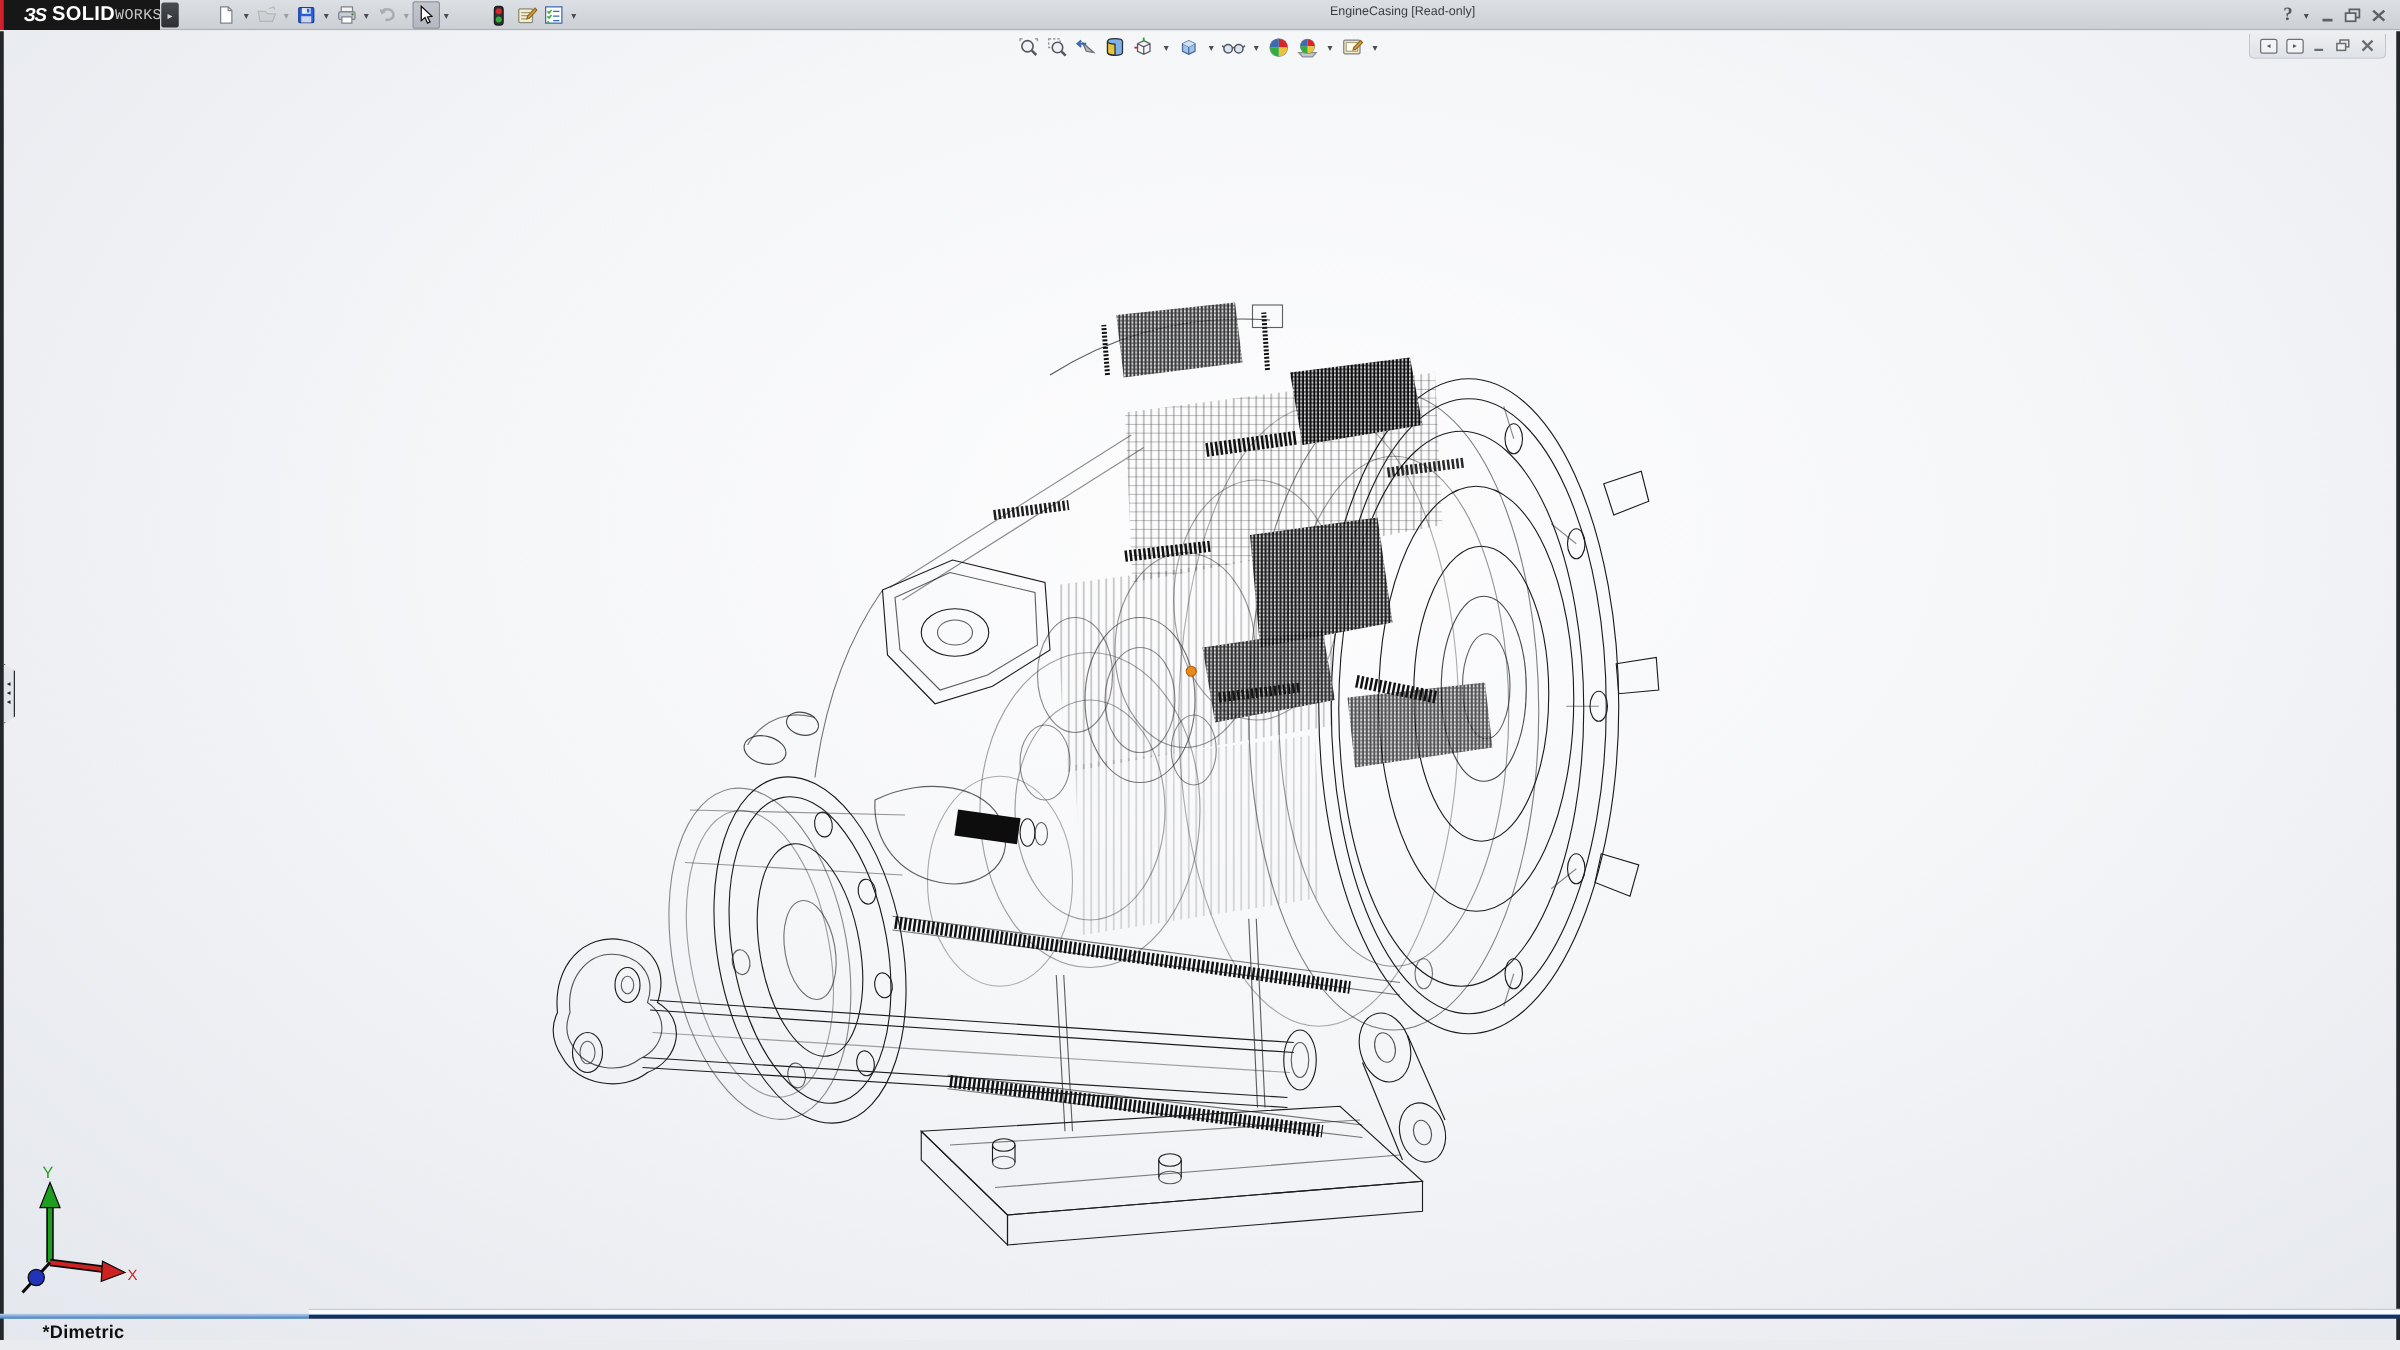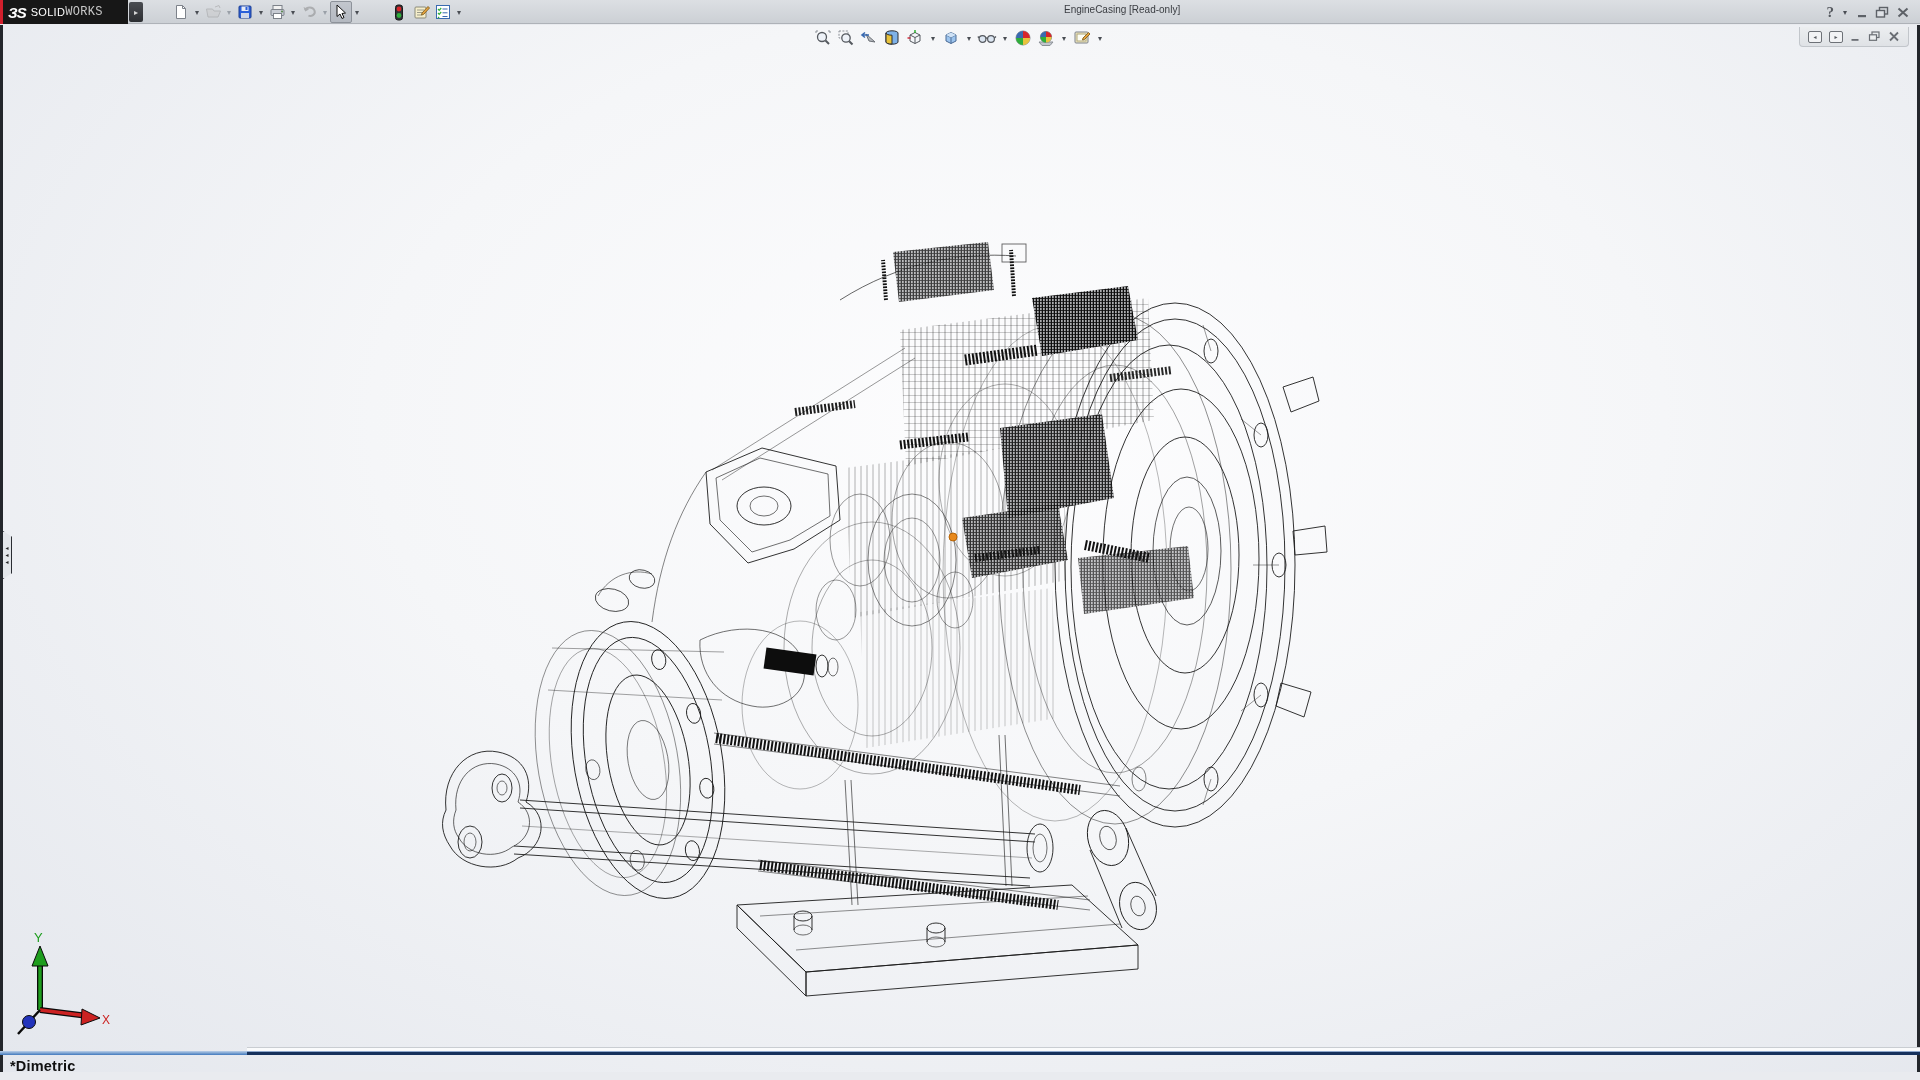--- a/index.html
+++ b/index.html
@@ -3,24 +3,24 @@
 <meta charset="utf-8">
 <style>
   * { margin:0; padding:0; box-sizing:border-box; }
   html,body { width:1920px; height:1080px; overflow:hidden;
     font-family:"Liberation Sans","DejaVu Sans",sans-serif; background:#e9ebef; }
 
   
   .titlebar { position:absolute; left:0; top:0; width:1920px; height:24px;
     background:linear-gradient(#dcdfe3,#ccd0d5); border-bottom:1px solid #aeb2b8; z-index:40; }
   .logo-block { position:absolute; left:0; top:0; width:128px; height:24px;
-    background:#171717; display:flex; align-items:center; padding-left:8px; }
+    background:#171717; display:flex; align-items:center; padding-left:19px; }
   .logo-red { position:absolute; left:0; top:0; width:3px; height:24px; background:#d21f2c; }
   .logo-mark { color:#fff; font-style:italic; font-weight:700; font-size:15px; letter-spacing:-1px; margin-right:5px; }
-  .logo-bold { color:#fff; font-weight:400; font-size:11px; letter-spacing:.3px; }
+  .logo-bold { color:#fff; font-weight:700; font-size:16px; letter-spacing:.3px; }
   .logo-light { color:#c8c8c8; font-weight:400; font-size:12px; letter-spacing:.3px;font-family:Liberation Mono, monospace; }
   .menu-arrow-tab { position:absolute; left:129px; top:2px; width:14px; height:20px;
     background:linear-gradient(#4a4d52,#2c2e32); border-radius:2px; color:#d8d8d8;
     font-size:8px; display:flex; align-items:center; justify-content:center; }
 
   .std-toolbar { position:absolute; left:170px; top:0; height:24px; display:flex; align-items:center; }
   .tbtn { height:22px; min-width:22px; display:flex; align-items:center; justify-content:center; border:1px solid transparent; border-radius:2px; }
   .tbtn.pressed { background:linear-gradient(#c2c6cd,#b4b9c1); border:1px solid #8d929a; }
   .tbtn.disabled svg { opacity:.4; filter:grayscale(1); }
   .caret { font-size:8px; color:#4a4e54; width:10px; text-align:center; }
@@ -50,21 +50,21 @@
   .pane-btn { width:14px; height:12px; border:1px solid #6d7177; border-radius:2px; display:flex; align-items:center; justify-content:center; color:#55595f; font-size:6px; background:#f2f3f5; }
 
   
   .fm-tab { position:absolute; left:0px; top:506px; width:9px; height:48px;
     background:#e3e6ea; border:1px solid #2a2d32; border-left:none;
     clip-path:polygon(0 0, 100% 12%, 100% 88%, 0 100%);
     display:flex; flex-direction:column; align-items:center; justify-content:center; gap:1px; }
   .fm-tab span { font-size:6px; line-height:6px; color:#222; }
 
   
-  .view-label { position:absolute; left:7px; top:1033px; font-size:14.5px; font-weight:700; color:#101010; letter-spacing:.2px; }
+  .view-label { position:absolute; left:31px; top:1033px; font-size:14.5px; font-weight:700; color:#101010; letter-spacing:.2px; }
 
   
   .strip-left { position:absolute; left:0; top:1051px; width:247px; height:4px; background:linear-gradient(#bcd0e8,#4179bd); z-index:35; }
   .strip-right { position:absolute; left:247px; top:1047px; width:1673px; height:8px;
     background:linear-gradient(#c9cdd2 0 1px, #fafbfc 1px 4px, #8fa8cc 4px 5px, #16315c 5px 100%); z-index:35; }
 </style>
 </head>
 <body>
 
 <div class="titlebar">

